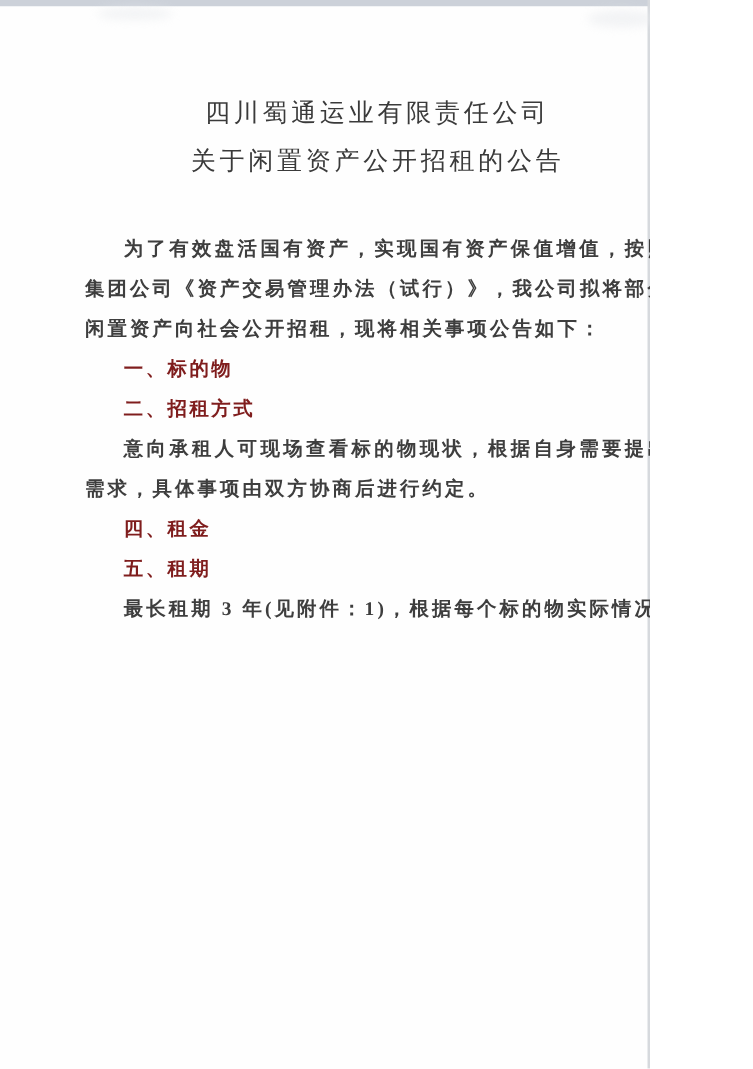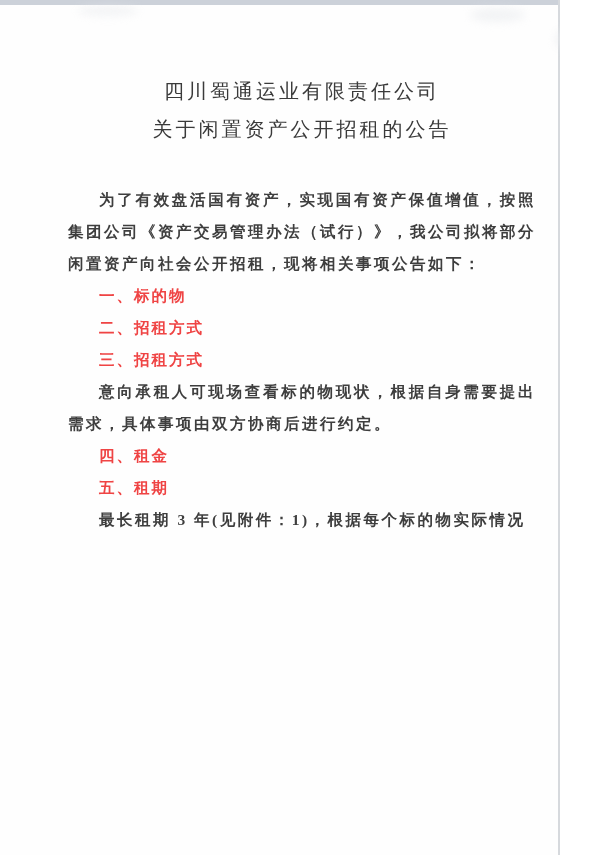--- a/index.html
+++ b/index.html
@@ -2,21 +2,21 @@
 <html><head>
 <meta charset="utf-8">
 <style>
   html, body {
     margin: 0;
     padding: 0;
     background: #ffffff;
   }
   .page {
     position: relative;
-    width: 560px;
+    width: 520px;
     height: 855px;
     background: #fefefe;
     overflow: hidden;
     font-family: "Liberation Serif", serif;
   }
   .scan-top-band {
     position: absolute;
     top: 0; left: 0; right: 0;
     height: 5px;
     background: #ccd1d9;
@@ -68,41 +68,40 @@
   }
   .indent {
     text-indent: 2em;
   }
   .heading {
     margin: 0;
     font-family: "Liberation Sans", sans-serif;
     font-weight: bold;
     text-indent: 2em;
     letter-spacing: 2px;
-    color: #ef4444;
+    color: #7f1d1d;
   }
 </style>
 </head>
 <body>
 
 <div class="page">
   <div class="scan-top-band"></div>
   <div class="scan-right-edge"></div>
   <div class="smudge s1"></div>
   <div class="smudge s2"></div>
   <div class="smudge s3"></div>
 
   <div class="content">
     <h1 class="title">四川蜀通运业有限责任公司</h1>
     <h1 class="title">关于闲置资产公开招租的公告</h1>
 
     <div class="body-text">
       <p class="para indent">为了有效盘活国有资产，实现国有资产保值增值，按照集团公司《资产交易管理办法（试行）》，我公司拟将部分闲置资产向社会公开招租，现将相关事项公告如下：</p>
       <p class="heading">一、标的物</p>
       <p class="heading">二、招租方式</p>
-      <p class="heading">三、招租方式</p>
       <p class="para indent">意向承租人可现场查看标的物现状，根据自身需要提出需求，具体事项由双方协商后进行约定。</p>
       <p class="heading">四、租金</p>
       <p class="heading">五、租期</p>
       <p class="para indent">最长租期 3 年(见附件：1)，根据每个标的物实际情况</p>
     </div>
   </div>
 </div>
 
 </body></html>

